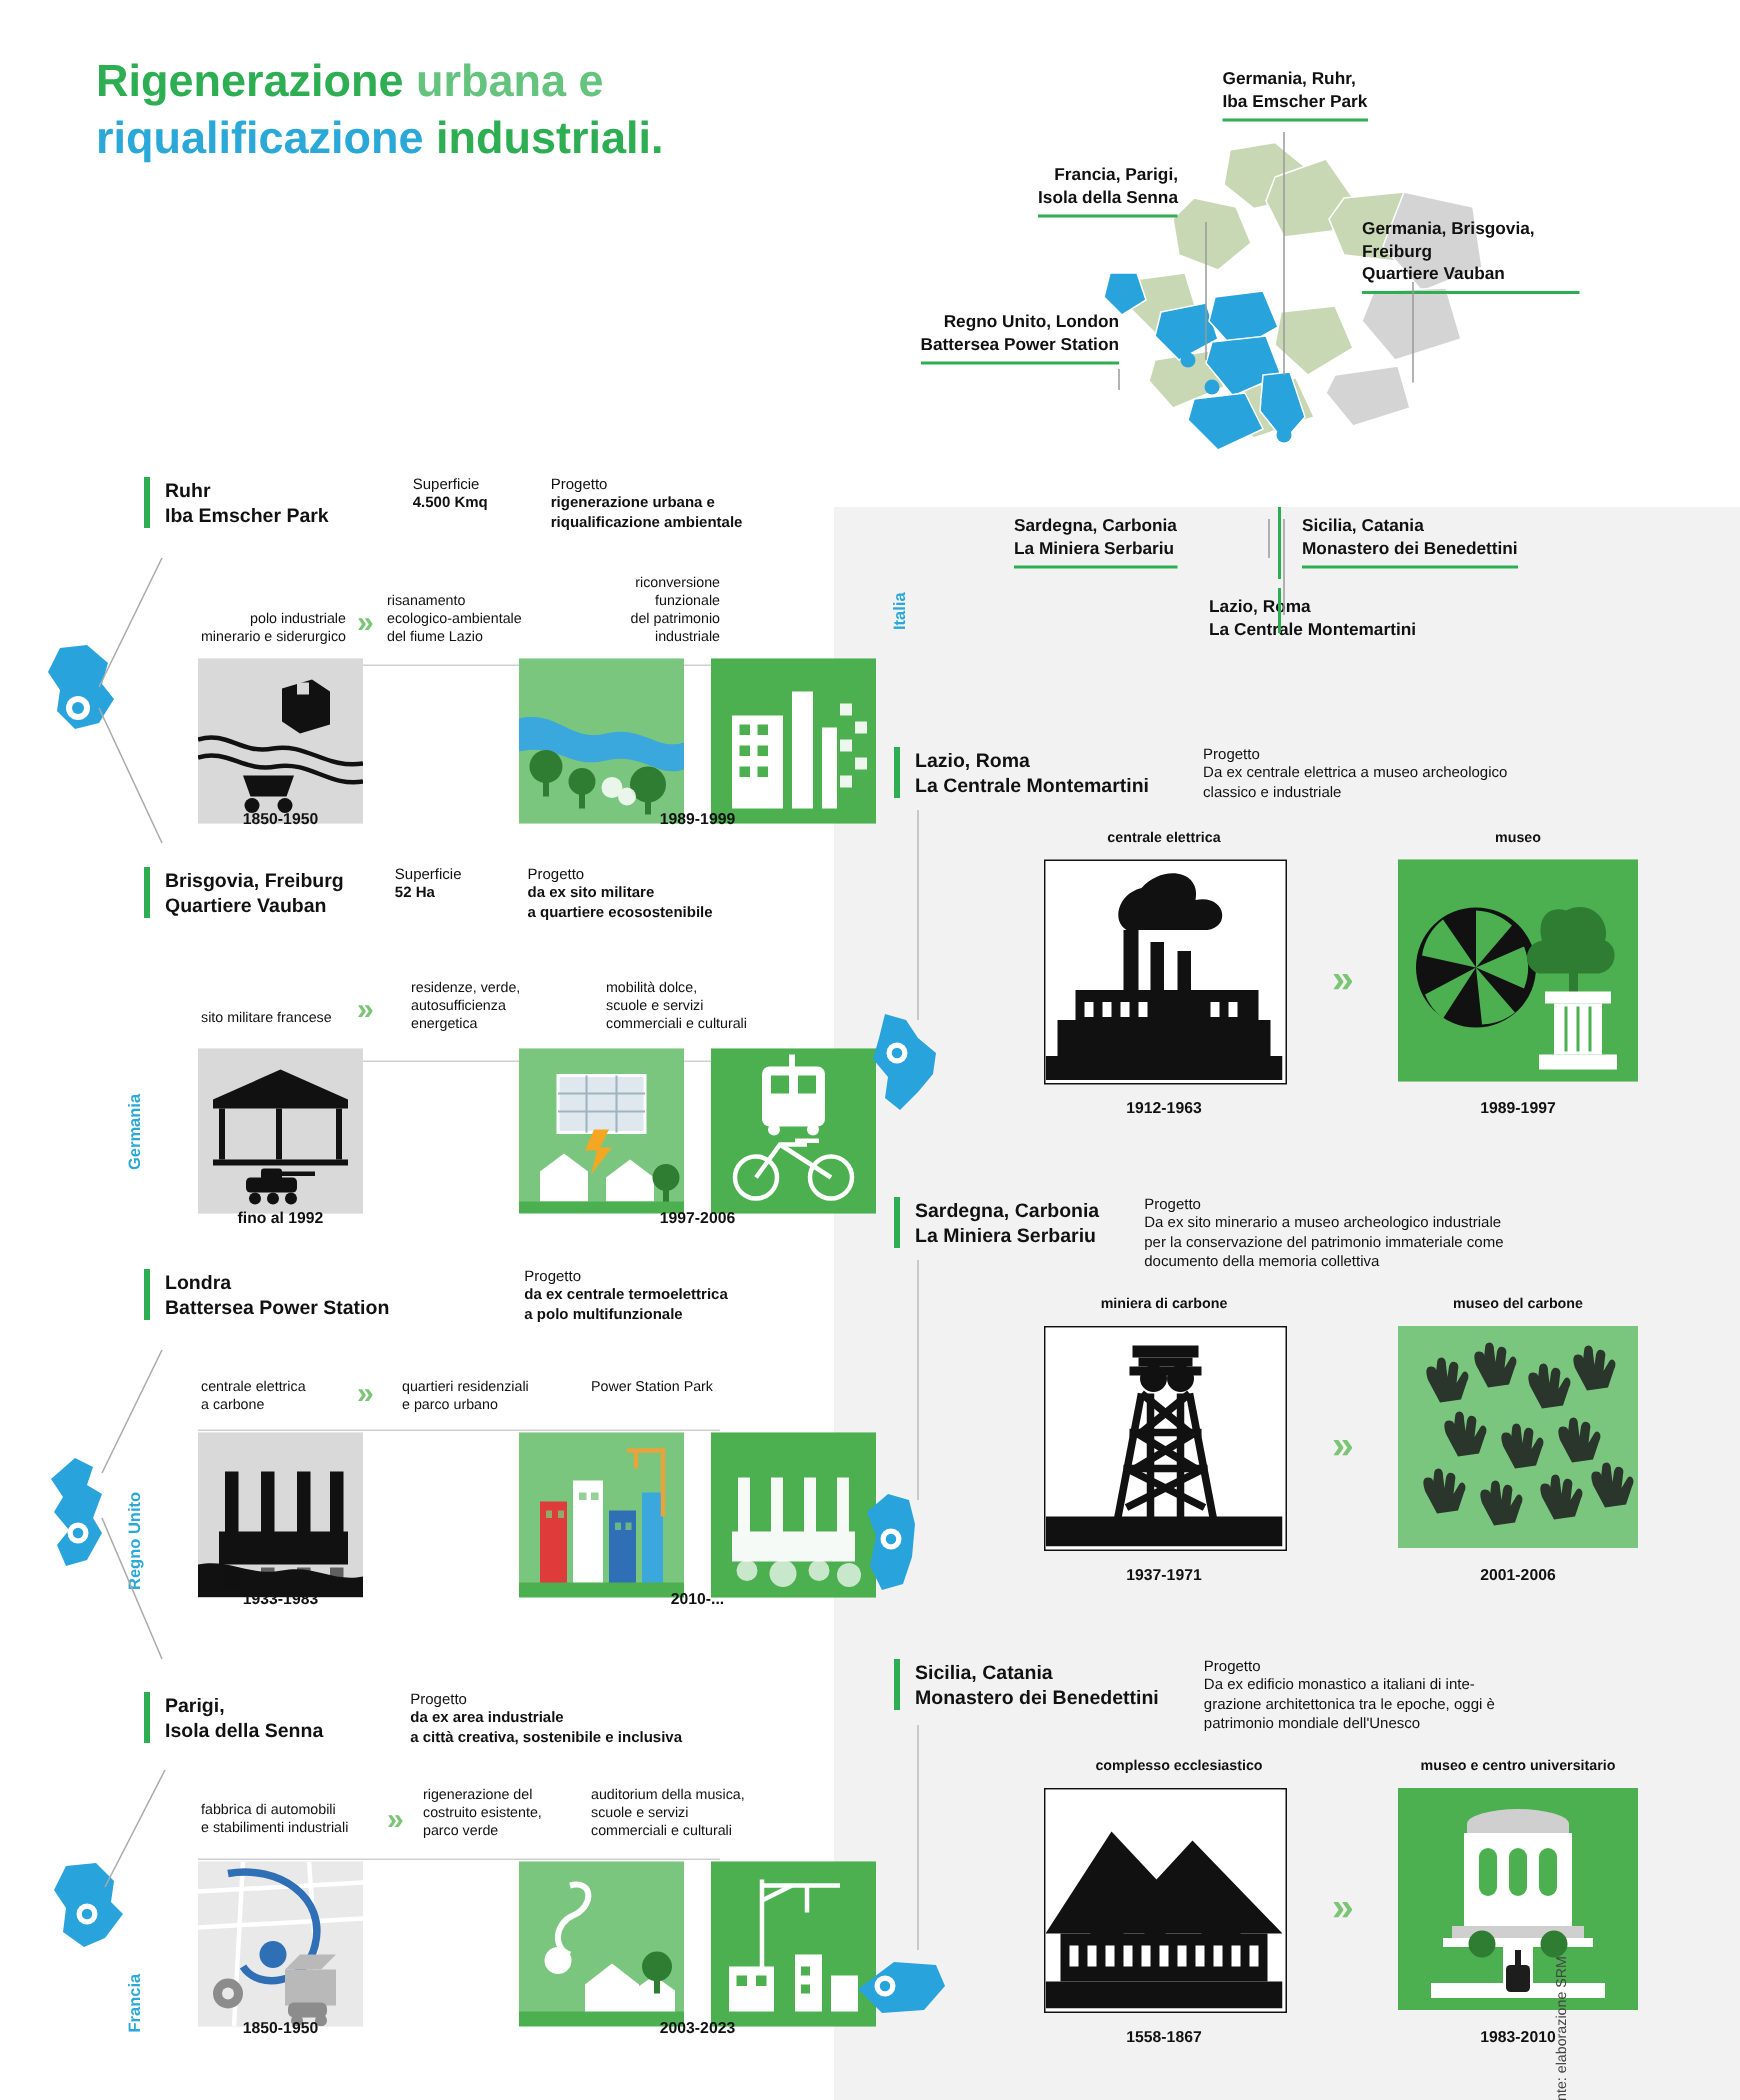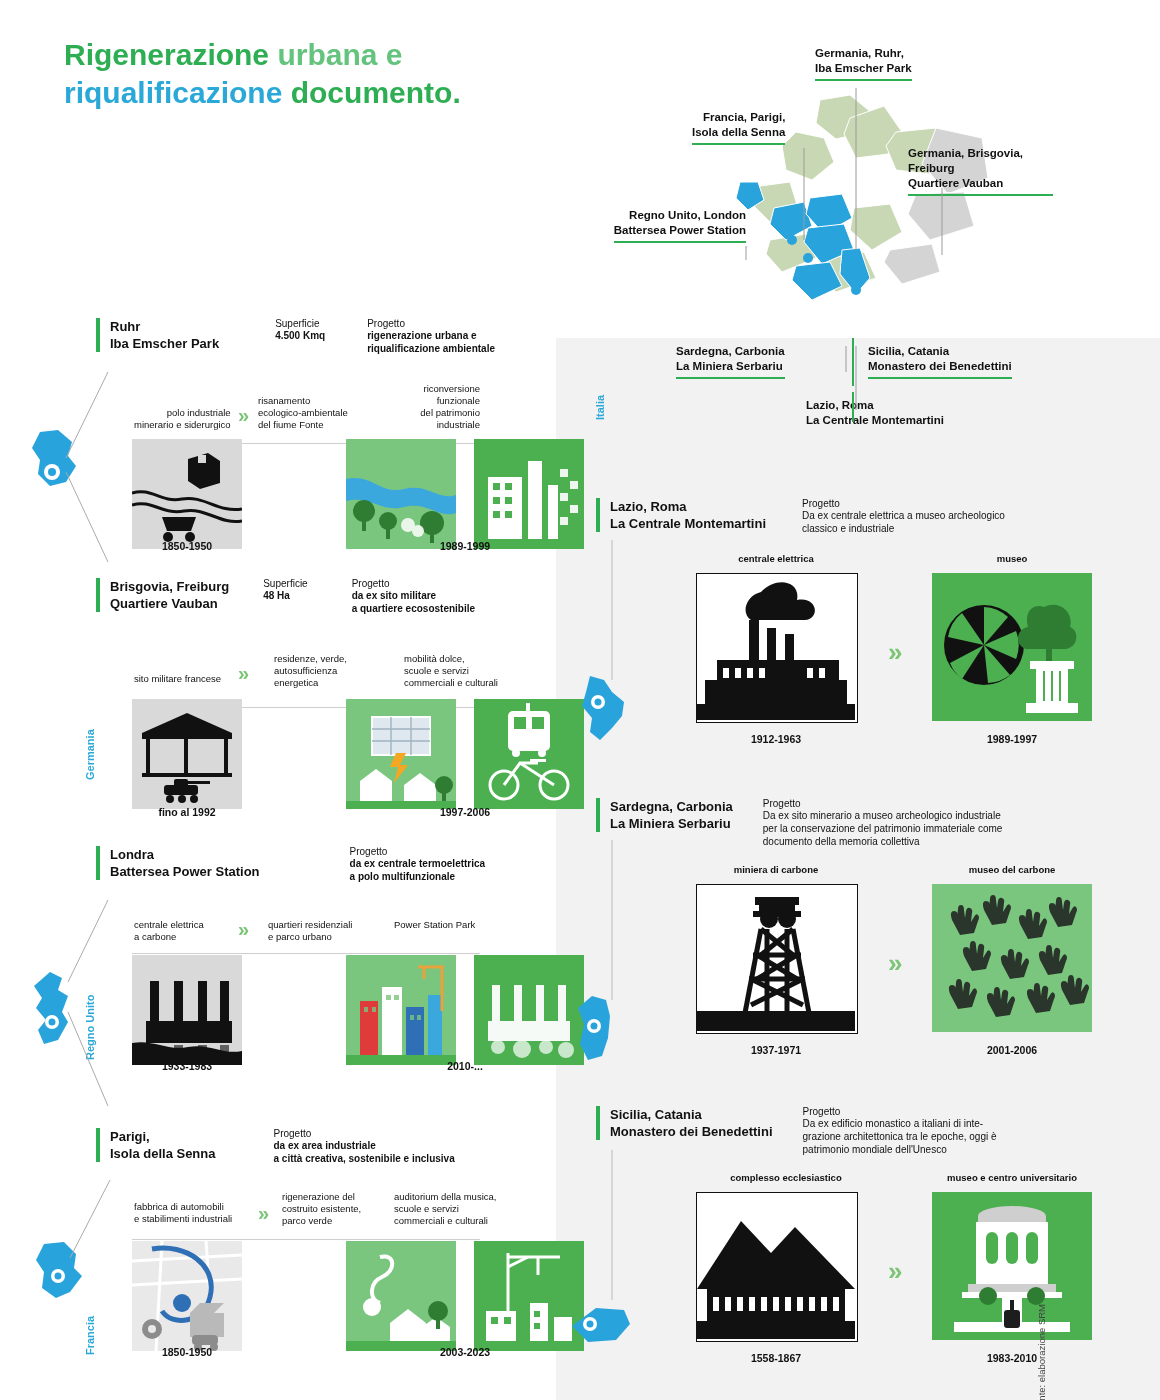--- a/index.html
+++ b/index.html
@@ -70,21 +70,21 @@
 </head>
 <body>
 
 <div class="page">
 
   <div class="italia-bg"></div>
 
   <div class="title">
     <h1>
       <span class="t-green">Rigenerazione </span><span class="t-lgreen">urbana e</span><br>
-      <span class="t-blue">riqualificazione </span><span class="t-green">documento.</span><br>
+      <span class="t-blue">riqualificazione </span><span class="t-green">industriali.</span><br>
     </h1>
   </div>
 
 
   <div style="position:absolute;left:700px;top:90px;width:300px;height:240px;">
     <svg width="300" height="240" viewBox="0 0 300 240">
       <g fill="#c9d8b4" stroke="#ffffff" stroke-width="1">
         <path d="M120 10 l30 -5 22 18 -10 20 -26 6 -20 -16z"></path>
         <path d="M150 28 l34 -12 18 26 -14 22 -32 4 -12 -24z"></path>
         <path d="M96 42 l28 6 10 24 -22 18 -26 -10 -4 -24z"></path>
@@ -196,21 +196,21 @@
         <div class="meta" style="font-weight:bold;">riqualificazione ambientale</div>
       </div>
     </div>
 
     <div style="position:relative;height:72px;margin-top:10px;">
       <div class="caption" style="position:absolute;left:38px;top:42px;white-space:pre-line;text-align:right;">polo industriale
 minerario e siderurgico</div>
       <div class="chev" style="position:absolute;left:142px;top:40px;">»</div>
       <div class="caption" style="position:absolute;left:162px;top:30px;white-space:pre-line;">risanamento
 ecologico-ambientale
-del fiume Fonte</div>
+del fiume Lazio</div>
       <div class="caption" style="position:absolute;left:310px;top:18px;text-align:right;width:74px;white-space:pre-line;">riconversione
 funzionale
 del patrimonio
 industriale</div>
       <div class="sep-line" style="position:absolute;left:36px;top:78px;width:348px;"></div>
     </div>
 
     <div style="position:relative;height:120px;margin-top:2px;">
 
       <div class="tile grey" style="position:absolute;left:36px;top:0;width:110px;height:110px;">
@@ -294,21 +294,21 @@
 
   <div class="case" style="left:96px;top:578px;width:440px;">
     <div class="case-head">
       <div class="bar" style="height:34px;"></div>
       <div>
         <div class="case-title">Brisgovia, Freiburg</div>
         <div class="case-title">Quartiere Vauban</div>
       </div>
       <div style="margin-left:34px;">
         <div class="meta-label">Superficie</div>
-        <div class="meta" style="font-weight:bold;">48 Ha</div>
+        <div class="meta" style="font-weight:bold;">52 Ha</div>
       </div>
       <div style="margin-left:44px;">
         <div class="meta-label">Progetto</div>
         <div class="meta" style="font-weight:bold;">da ex sito militare</div>
         <div class="meta" style="font-weight:bold;">a quartiere ecosostenibile</div>
       </div>
     </div>
 
     <div style="position:relative;height:72px;margin-top:12px;">
       <div class="caption" style="position:absolute;left:38px;top:46px;white-space:pre-line;text-align:right;">sito militare francese</div>

